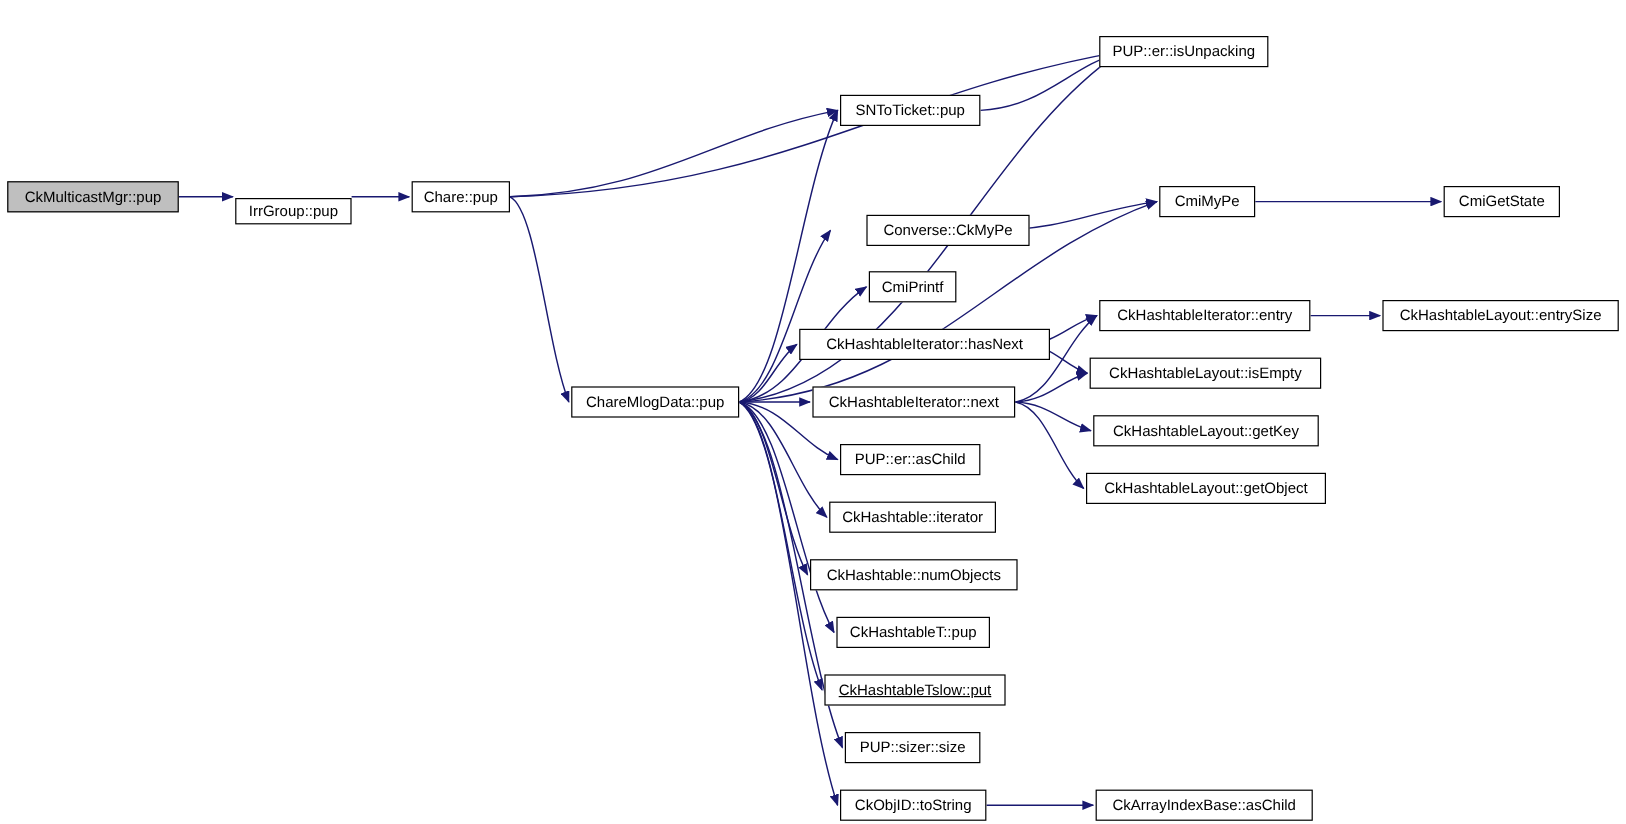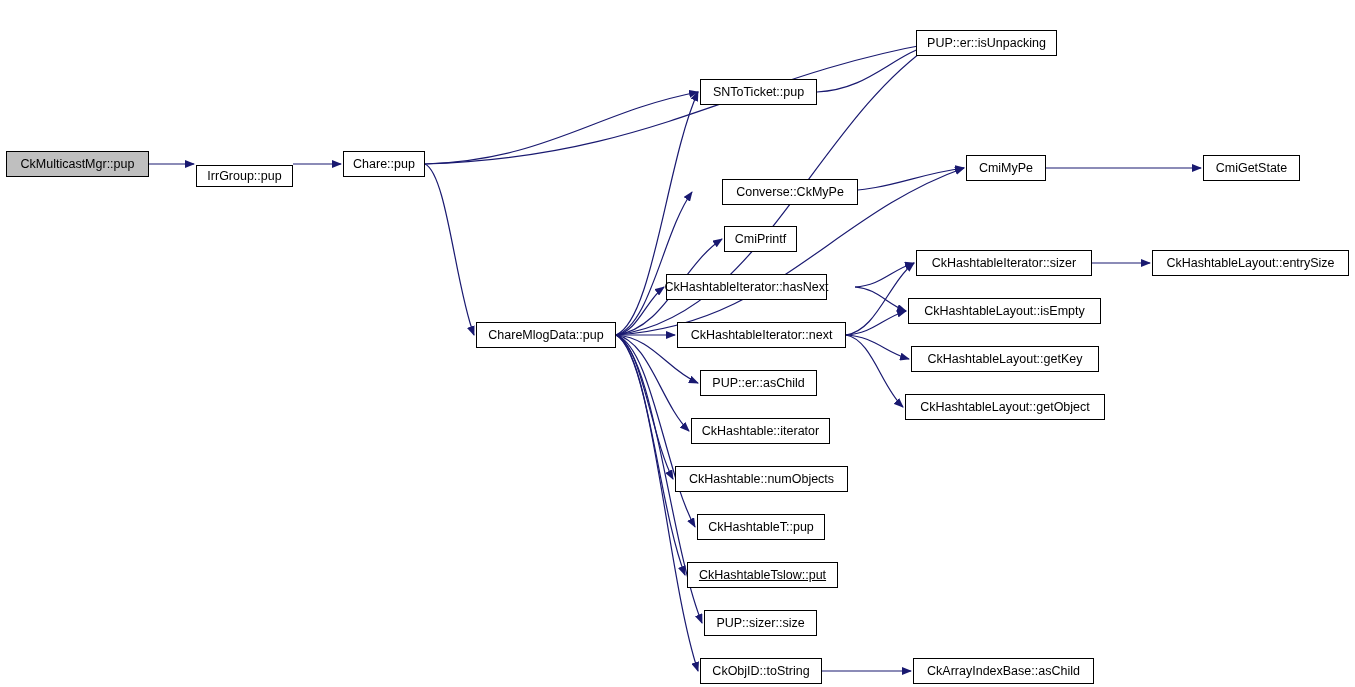--- a/index.html
+++ b/index.html
@@ -116,26 +116,26 @@
       <div class="gnode" style="left: 1203px; top: 155px; width: 97px; height: 26px;">
         <span class="lbl">CmiGetState</span>
       </div>
       <div class="gnode" style="left: 694px; top: 179px; width: 136px; height: 26px; margin-left: 28px;">
         <span class="lbl">Converse::CkMyPe</span>
       </div>
       <div class="gnode" style="left: 724px; top: 226px; width: 73px; height: 26px;">
         <span class="lbl">CmiPrintf</span>
       </div>
       <div class="gnode" style="left: 916px; top: 250px; width: 176px; height: 26px;">
-        <span class="lbl">CkHashtableIterator::sizer</span>
+        <span class="lbl">CkHashtableIterator::entry</span>
       </div>
       <div class="gnode" style="left: 1152px; top: 250px; width: 197px; height: 26px;">
         <span class="lbl">CkHashtableLayout::entrySize</span>
       </div>
-      <div class="gnode" style="left: 666px; top: 274px; width: 161px; height: 26px;">
+      <div class="gnode" style="left: 666px; top: 274px; width: 209px; height: 26px;">
         <span class="lbl">CkHashtableIterator::hasNext</span>
       </div>
       <div class="gnode" style="left: 908px; top: 298px; width: 193px; height: 26px;">
         <span class="lbl">CkHashtableLayout::isEmpty</span>
       </div>
       <div class="gnode" style="left: 677px; top: 322px; width: 169px; height: 26px;">
         <span class="lbl">CkHashtableIterator::next</span>
       </div>
       <div class="gnode" style="left: 911px; top: 346px; width: 188px; height: 26px;">
         <span class="lbl">CkHashtableLayout::getKey</span>

